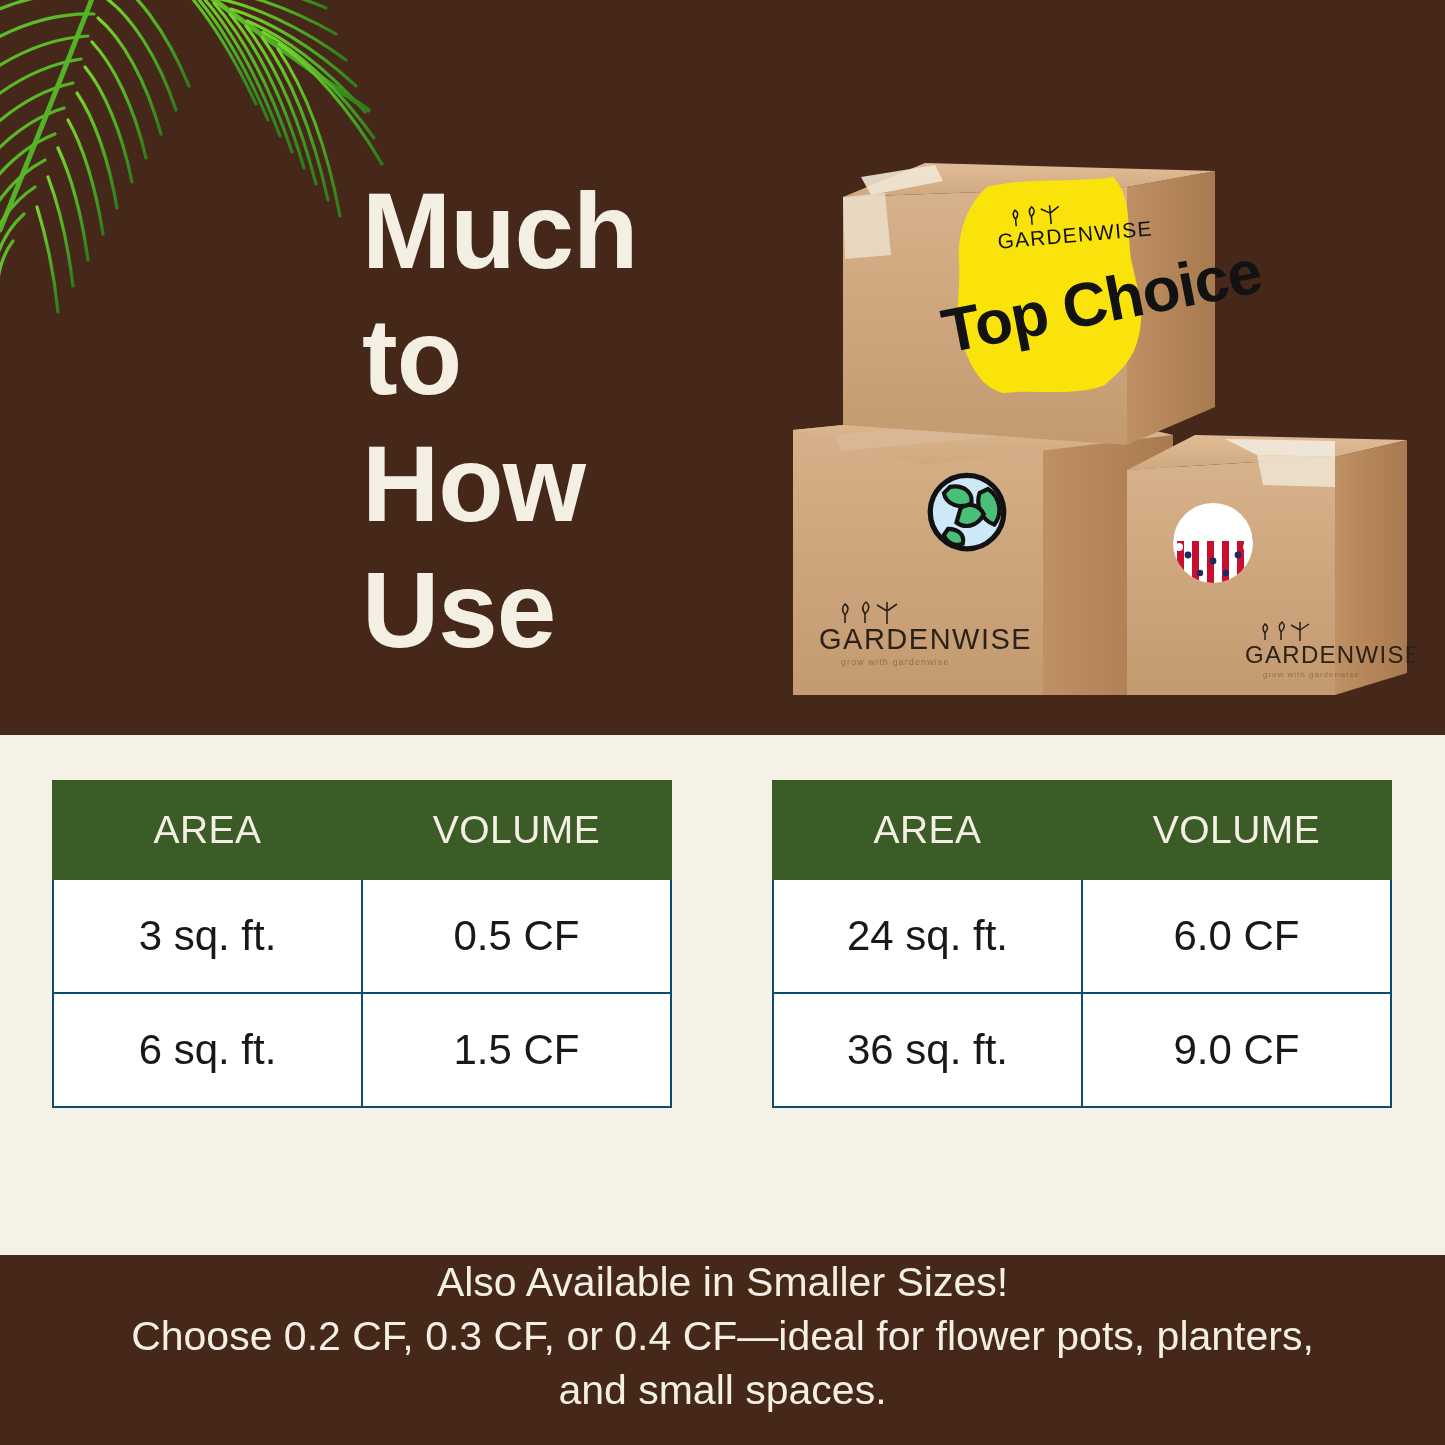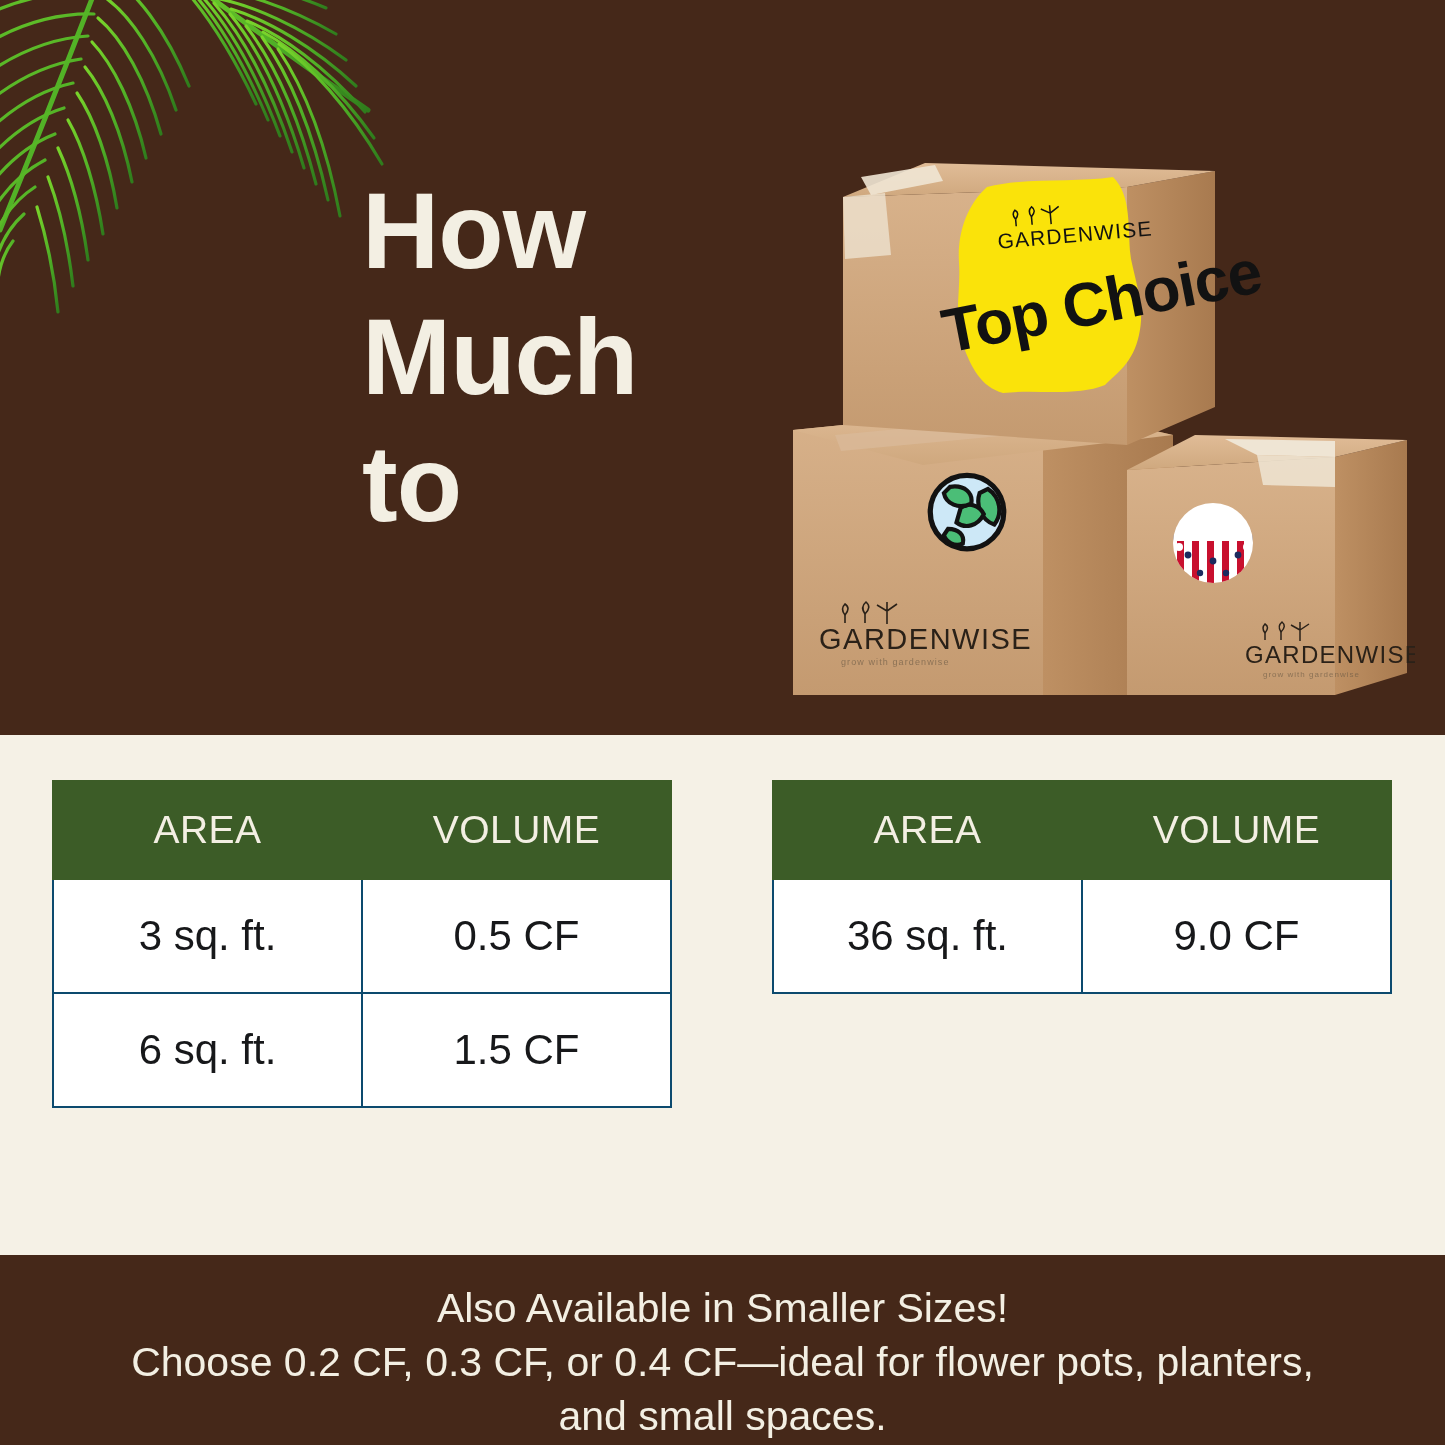--- a/index.html
+++ b/index.html
@@ -105,21 +105,20 @@
     position: absolute;
     left: 0;
     top: 1255px;
     width: 1445px;
     height: 190px;
     background: #452819;
     color: #F3EFE3;
     text-align: center;
     font-size: 41px;
     line-height: 1.32;
-    padding-top: 26px;
     box-sizing: border-box;
   }
   .footer .ln { display: block; white-space: nowrap; }
 </style>
 </head>
 <body>
 
 <div id="page">
 
   <div class="hero">
@@ -184,22 +183,23 @@
             <path d="M260 54 C288 88 314 140 334 208"></path>
             <path d="M276 66 C303 101 328 154 346 224"></path>
             <path d="M292 77 C318 113 342 168 358 240"></path>
             <path d="M308 89 C333 126 356 182 370 256"></path>
           </g>
         </g>
       </svg>
     </div>
 
     <div class="hero-title">
+      <div>Much to</div>
       <div>How</div>
-      <div>Much to</div>
+      <div>Use</div>
     </div>
 
     <div class="boxes">
       <svg width="640" height="560" viewBox="0 0 640 560">
         <defs>
           <linearGradient id="face" x1="0" y1="0" x2="0" y2="1">
             <stop offset="0%" stop-color="#D8B28B"></stop>
             <stop offset="100%" stop-color="#C49A70"></stop>
           </linearGradient>
           <linearGradient id="side" x1="0" y1="0" x2="1" y2="0">
@@ -347,20 +347,24 @@
 
     <table class="tbl right">
       <thead>
         <tr>
           <th>AREA</th>
           <th>VOLUME</th>
         </tr>
       </thead>
       <tbody>
         <tr>
+          <td>24 sq. ft.</td>
+          <td>6.0 CF</td>
+        </tr>
+        <tr>
           <td>36 sq. ft.</td>
           <td>9.0 CF</td>
         </tr>
       </tbody>
     </table>
   </div>
 
   <div class="footer">
     <span class="ln">Also Available in Smaller Sizes!</span>
     <span class="ln">Choose 0.2 CF, 0.3 CF, or 0.4 CF—ideal for flower pots, planters,</span>

